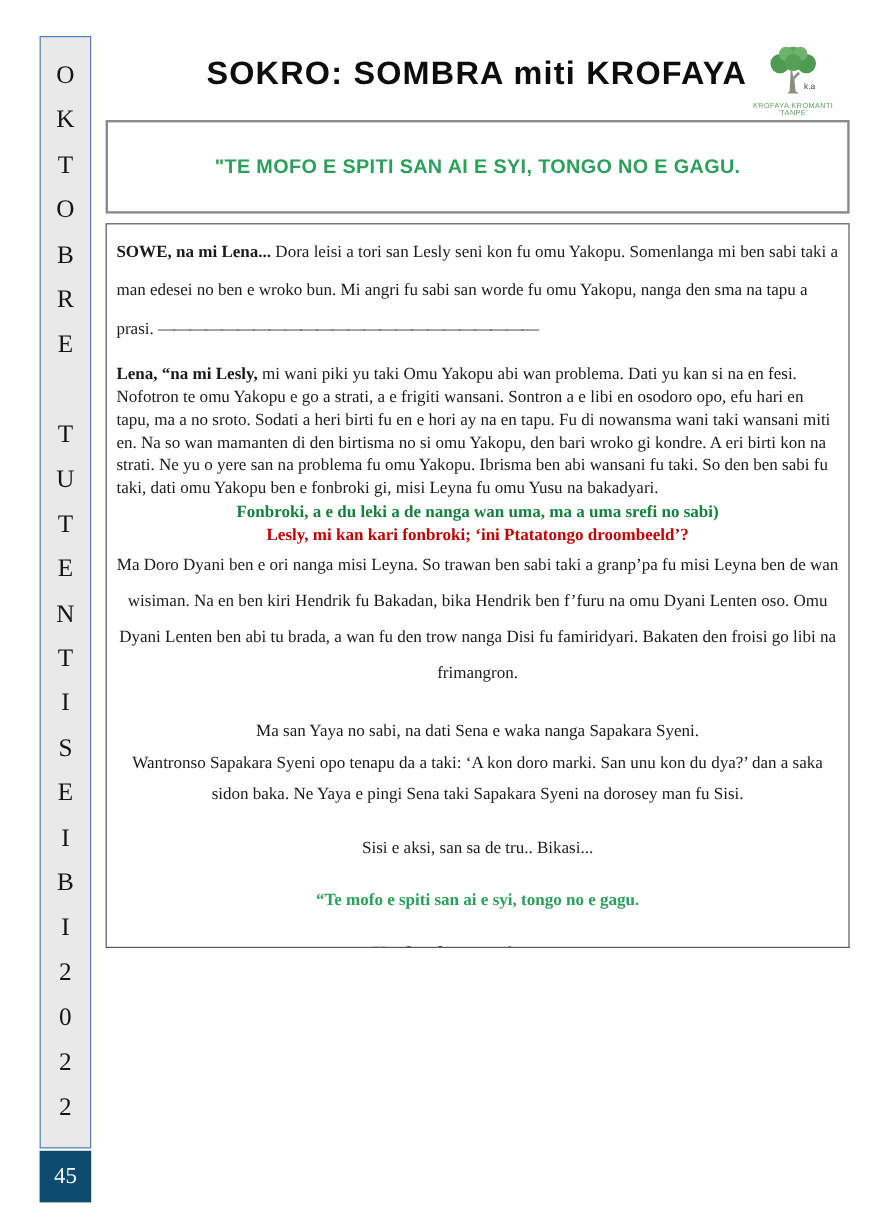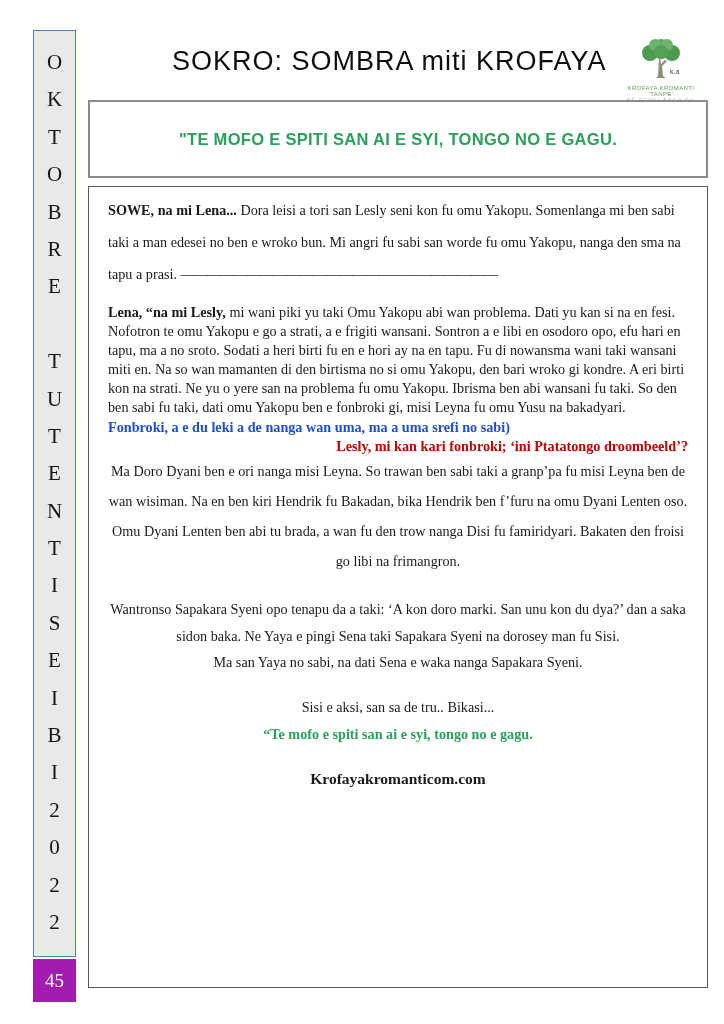--- a/index.html
+++ b/index.html
@@ -14,76 +14,76 @@
     position:absolute; left:33px; top:30px; width:43px; height:927px;
     background:#e9e9e9; border:1.6px solid #4f81bd;
     display:flex; flex-direction:column; align-items:center; padding-top:13px;
   }
   .sidebar .ltr {
     height:37.4px; line-height:37.4px; font-size:21px; color:#141414;
     font-family:"Liberation Serif", serif;
   }
   .pagenum {
     position:absolute; left:33px; top:959px; width:43px; height:43px;
-    background:#a21caf; color:#fff; display:flex; align-items:center; justify-content:center;
+    background:#0c4a6e; color:#fff; display:flex; align-items:center; justify-content:center;
     font-size:19px; font-family:"Liberation Serif", serif;
   }
 
   
   .badge {
     position:absolute; left:100px; top:38px; width:59px; height:59px; border-radius:50%;
     background:conic-gradient(#6abf69 0 8%, #2e7d32 8% 15%, #a5d6a7 15% 24%, #388e3c 24% 33%,
       #81c784 33% 41%, #1b5e20 41% 50%, #8bc98b 50% 60%, #2e7d32 60% 68%,
       #a5d6a7 68% 78%, #4caf50 78% 88%, #2e7d32 88% 100%);
   }
   .badge-in {
     position:absolute; inset:6px; background:#fcfcfa; border-radius:50%;
     text-align:center; overflow:hidden;
   }
   .badge-num { margin-top:9px; font-size:12px; font-weight:bold; color:#2e8b4f; font-family:"Liberation Sans", sans-serif; }
   .badge-cap { font-size:4px; color:#4ca05c; letter-spacing:.5px; font-family:"Liberation Sans", sans-serif; line-height:5px; }
   .badge-dot { position:absolute; left:0px; bottom:11px; width:8px; height:10px; background:#e58a8a; border-radius:2px; }
 
   .title {
     position:absolute; left:172px; top:46px; font-family:"Liberation Sans", sans-serif;
-    font-weight:400; font-size:27px; letter-spacing:1px; color:#0d0d0d; white-space:nowrap;
+    font-weight:700; font-size:27px; letter-spacing:1px; color:#0d0d0d; white-space:nowrap;
   }
 
   .treelogo { position:absolute; left:616px; top:38px; width:90px; text-align:center; }
   .treelogo .cap1 { font-size:6px; color:#58a05e; letter-spacing:.4px; font-family:"Liberation Sans", sans-serif; margin-top:1px; }
   .treelogo .cap2 { font-size:4.5px; color:#b5b5b5; letter-spacing:1.6px; font-family:"Liberation Sans", sans-serif; margin-top:1px; }
 
   
   .quote-box {
     position:absolute; left:88px; top:100px; width:620px; height:78px;
     border:2px solid #8a8a8a; background:#fff;
     display:flex; flex-direction:column; justify-content:center; gap:11px; text-align:center;
   }
   .quote-line {
     color:#2aa05a; font-weight:800; font-family:"Liberation Sans", sans-serif;
     font-size:16.5px; letter-spacing:.3px;
   }
 
   
   .main-box {
-    position:absolute; left:88px; top:186px; width:620px; height:802px;
-    border:1.6px solid #595959; background:#fff; padding:7px 19px;
+    position:absolute; left:88px; top:186px; width:620px; height:604px;
+    border:1.6px solid #595959; background:#fff; padding:7px 8px;
     font-size:14.2px; overflow:hidden;
   }
   .p1 { line-height:32px; text-align:left; }
   .p1 b { font-weight:bold; }
   .dashes { letter-spacing:-1px; white-space:nowrap; color:#2b2b2b; }
   .block2 { text-align:left; line-height:19px; margin-top:13px; }
-  .note-green { color:#1d4ed8; font-weight:bold; line-height:19px; margin-top:1px; }
-  .note-red   { color:#c00000; font-weight:bold; text-align:right; line-height:19px; }
+  .note-green { color:#15803d; font-weight:bold; text-align:center; line-height:19px; margin-top:1px; }
+  .note-red   { color:#c00000; font-weight:bold; text-align:center; line-height:19px; }
   .p3 { text-align:center; line-height:30px; }
   .p4 { text-align:center; line-height:26.5px; margin-top:20px; }
   .p4 div { margin:0; }
   .p5 { text-align:center; line-height:27px; margin-top:18px; }
-  .qr { color:#2aa05a; font-weight:bold; text-align:center; line-height:27px; }
+  .qr { color:#2aa05a; font-weight:bold; text-align:center; line-height:27px;margin-top:16px; }
   .site { text-align:center; font-weight:bold; font-size:15.5px; margin-top:22px; }
 </style>
 </head>
 <body>
 
 <div class="page">
 
   <div class="sidebar">
     <div class="ltr">O</div>
     <div class="ltr">K</div>
@@ -139,22 +139,22 @@
     <p class="p1"><b>SOWE, na mi Lena...</b><span>  Dora leisi a tori san Lesly seni kon fu omu Yakopu. Somenlanga mi ben sabi taki a man edesei no ben e wroko bun. Mi angri fu sabi san worde fu omu Yakopu, nanga den sma na tapu a prasi. </span><span class="dashes">————————————————————————</span></p>
 
     <p class="block2"><b>Lena, “na mi Lesly,</b><span> mi wani piki yu taki Omu Yakopu abi wan problema. Dati yu kan si na en fesi. Nofotron te omu Yakopu e go a strati, a e frigiti wansani. Sontron a e libi en osodoro opo, efu hari en tapu, ma a no sroto. Sodati a heri birti fu en e hori ay na en tapu. Fu di nowansma wani taki wansani miti en. Na so wan mamanten di den birtisma no si omu Yakopu, den bari wroko gi kondre. A eri birti kon na strati. Ne yu o yere san na problema fu omu Yakopu. Ibrisma ben abi wansani fu taki. So den ben sabi fu taki, dati omu Yakopu ben e fonbroki gi, misi Leyna fu omu Yusu na bakadyari.</span></p>
 
     <div class="note-green">Fonbroki, a e du leki a de nanga wan uma, ma a uma srefi no sabi)</div>
     <div class="note-red">Lesly, mi kan kari fonbroki; ‘ini Ptatatongo droombeeld’?</div>
 
     <p class="p3">Ma Doro Dyani ben e ori nanga misi Leyna.  So trawan ben sabi taki a granp’pa fu misi Leyna ben de wan wisiman. Na en ben kiri Hendrik fu Bakadan, bika Hendrik ben f’furu na omu Dyani Lenten oso.  Omu Dyani Lenten ben abi tu brada, a wan fu den trow nanga Disi fu famiridyari. Bakaten den froisi go libi na frimangron.</p>
 
     <div class="p4">
+      <div>Ma san Yaya no sabi, na dati Sena e waka nanga Sapakara Syeni.</div>
       <div>Wantronso Sapakara Syeni opo tenapu da a taki:  ‘A kon doro marki. San unu kon du dya?’ dan a saka sidon baka.  Ne Yaya e pingi Sena taki Sapakara Syeni na dorosey man fu Sisi.</div>
-      <div>Ma san Yaya no sabi, na dati Sena e waka nanga Sapakara Syeni.</div>
     </div>
 
     <p class="p5">Sisi e aksi, san sa de tru.. Bikasi...</p>
     <div class="qr">“Te mofo e spiti san ai e syi, tongo no e gagu.</div>
 
     <div class="site">Krofayakromanticom.com</div>
   </div>
 
 </div>
 

